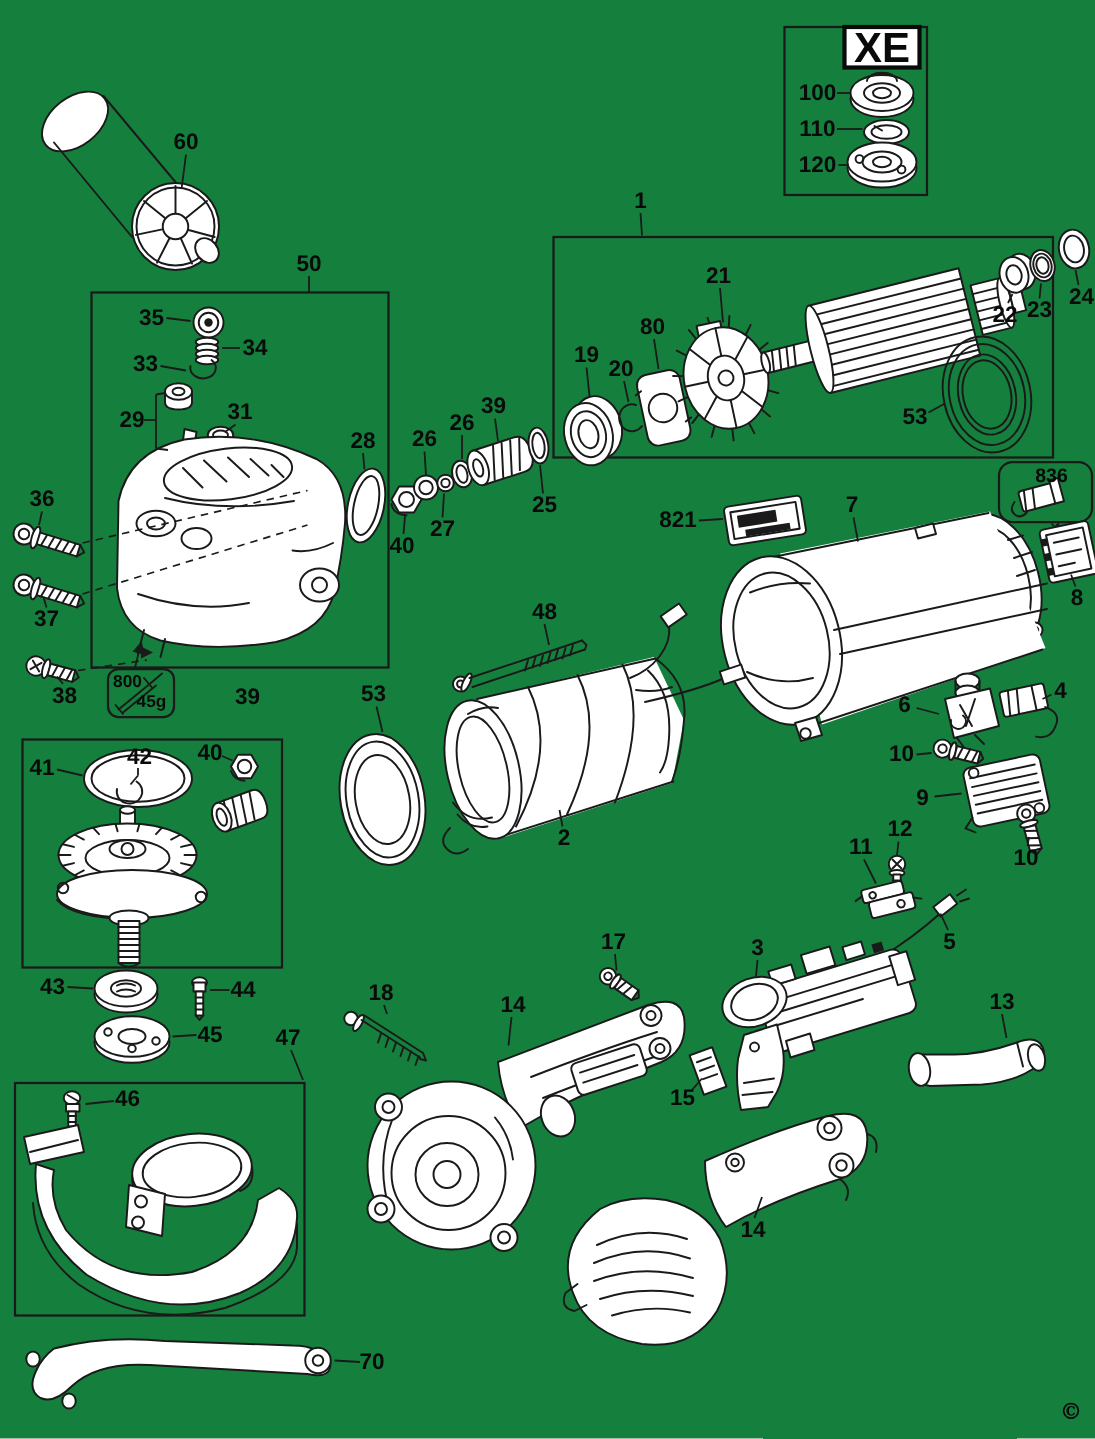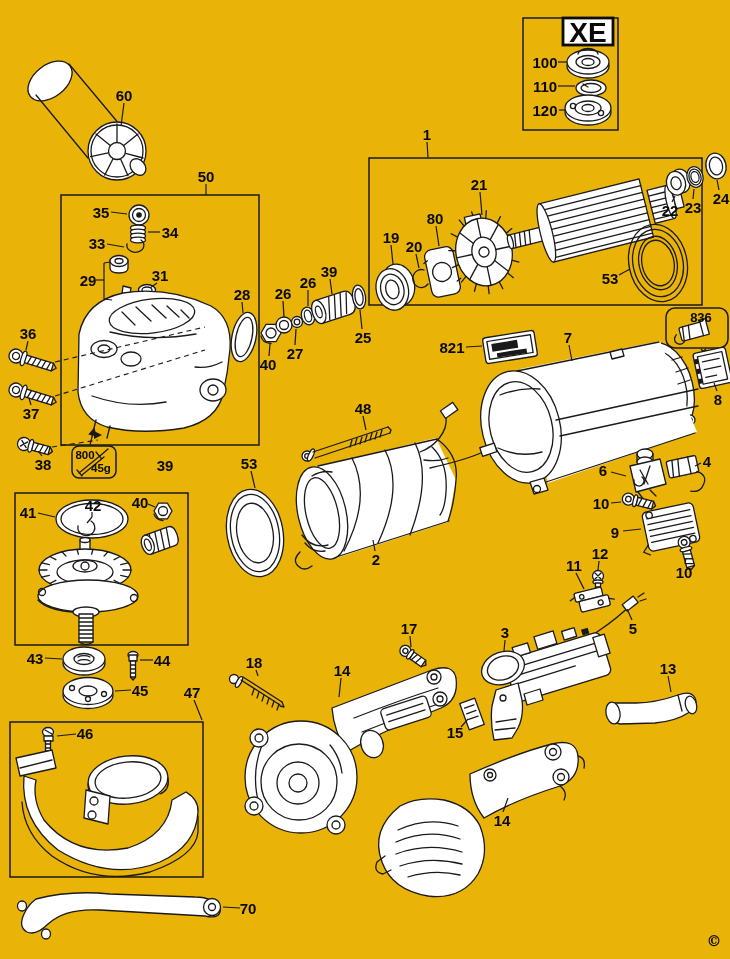--- a/index.html
+++ b/index.html
@@ -1,16 +1,16 @@
 <!DOCTYPE html>
 <html><head>
 <meta charset="utf-8">
 <style>
   html,body{margin:0;padding:0;background:#fff;}
-  .stage{position:relative;width:730px;height:959px;background:#eab308;overflow:hidden;
+  .stage{position:relative;width:730px;height:959px;background:#15803d;overflow:hidden;
          font-family:"Liberation Sans",sans-serif;}
   svg{position:absolute;left:0;top:0;}
   .s{stroke:#1a1a1a;stroke-width:1.3;fill:none;stroke-linecap:round;stroke-linejoin:round;}
   .f{stroke:#1a1a1a;stroke-width:1.3;fill:#fff;stroke-linecap:round;stroke-linejoin:round;}
   .k{fill:#1a1a1a;stroke:none;}
   .dash{stroke:#1a1a1a;stroke-width:1.1;fill:none;stroke-dasharray:5 4;}
   .box{stroke:#1a1a1a;stroke-width:1.5;fill:none;}
   .hbox{stroke:#0a0a0a;stroke-width:2.8;fill:#fff;}
   .leader{stroke:#1a1a1a;stroke-width:1.2;fill:none;}
   .callout{font:700 15px "Liberation Sans",sans-serif;fill:#0a0a0a;stroke:none;

